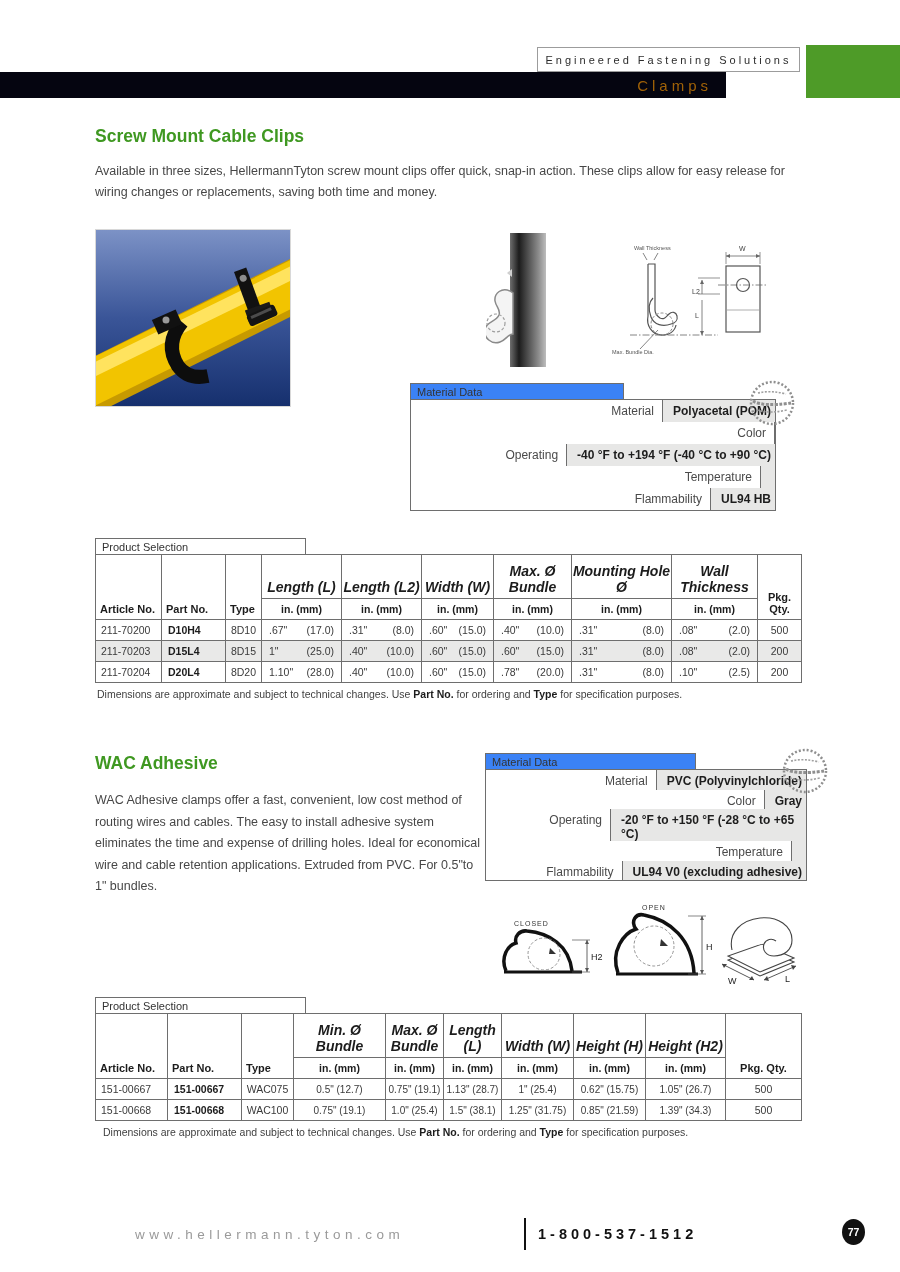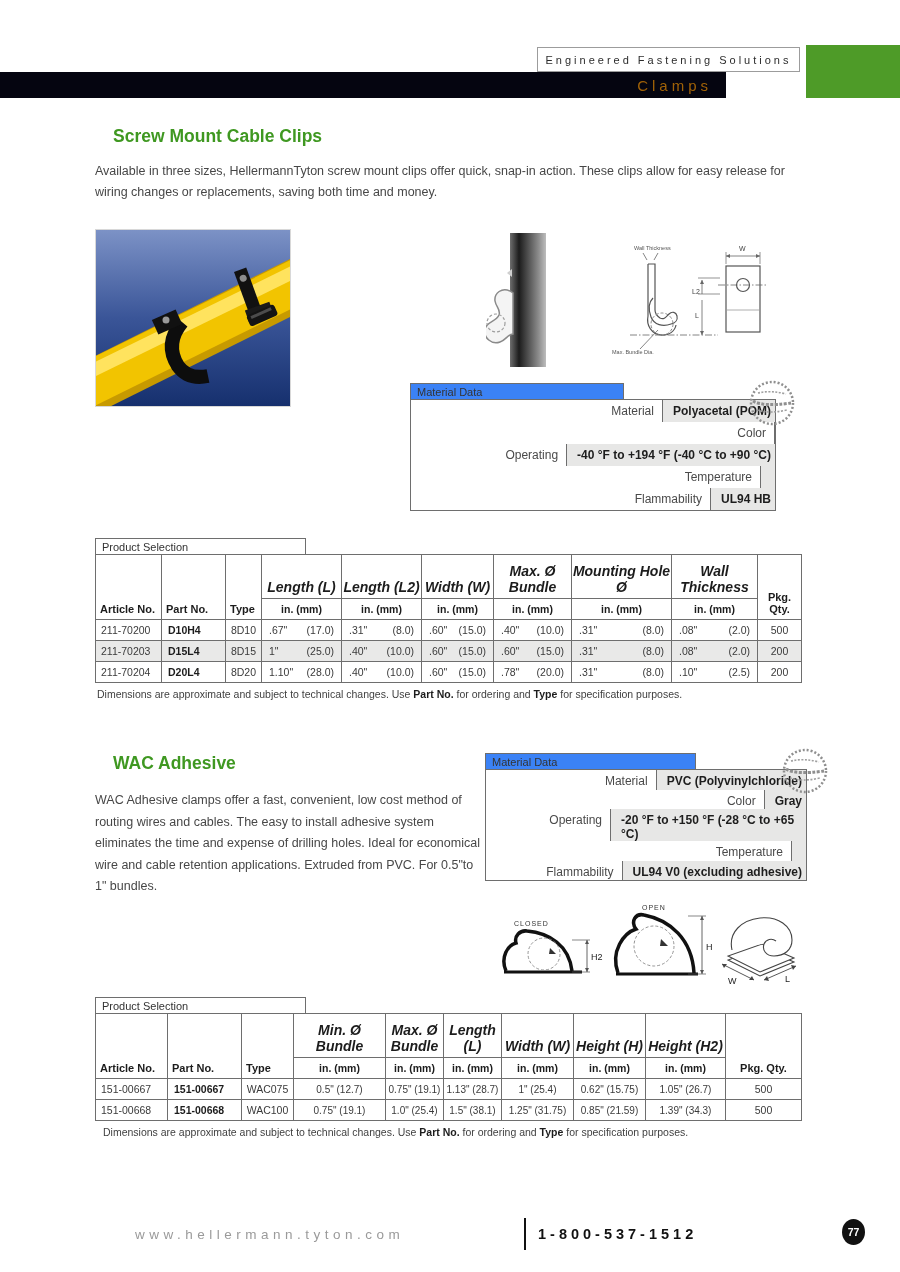--- a/index.html
+++ b/index.html
@@ -13,21 +13,21 @@
   
   .tagline-box{position:absolute; left:537px; top:45px; width:263px; height:25px;
     border:1px solid #9c9c9c; background:#fff; display:flex; align-items:center; justify-content:center;
     font-size:11px; letter-spacing:3px; color:#2c2c2c;}
   .black-bar{position:absolute; left:0; top:70px; width:726px; height:26px; background:var(--barBlack);
     color:#a16207; display:flex; align-items:center; justify-content:flex-end; padding-right:14px;
     font-size:15px; letter-spacing:4px;}
   .green-block{position:absolute; left:806px; top:43px; width:94px; height:53px; background:var(--green);}
 
   
-  .sec-title{position:absolute; left:113px; font-size:17.5px; font-weight:bold; color:var(--titleGreen);}
+  .sec-title{position:absolute; left:95px; font-size:17.5px; font-weight:bold; color:var(--titleGreen);}
   .para{position:absolute; left:95px; font-size:12.5px; line-height:21px; color:#474747;}
 
   
   .photo{position:absolute; left:95px; top:227px; width:196px; height:178px; border:1px solid #d8d8d8;}
   .photo svg{display:block;}
 
   .wallphoto{position:absolute; left:486px; top:229px; width:72px; height:138px;}
   .techdraw{position:absolute; left:610px; top:240px; width:158px; height:118px;}
   .wacdraw{position:absolute; left:492px; top:896px; width:306px; height:90px;}
 

